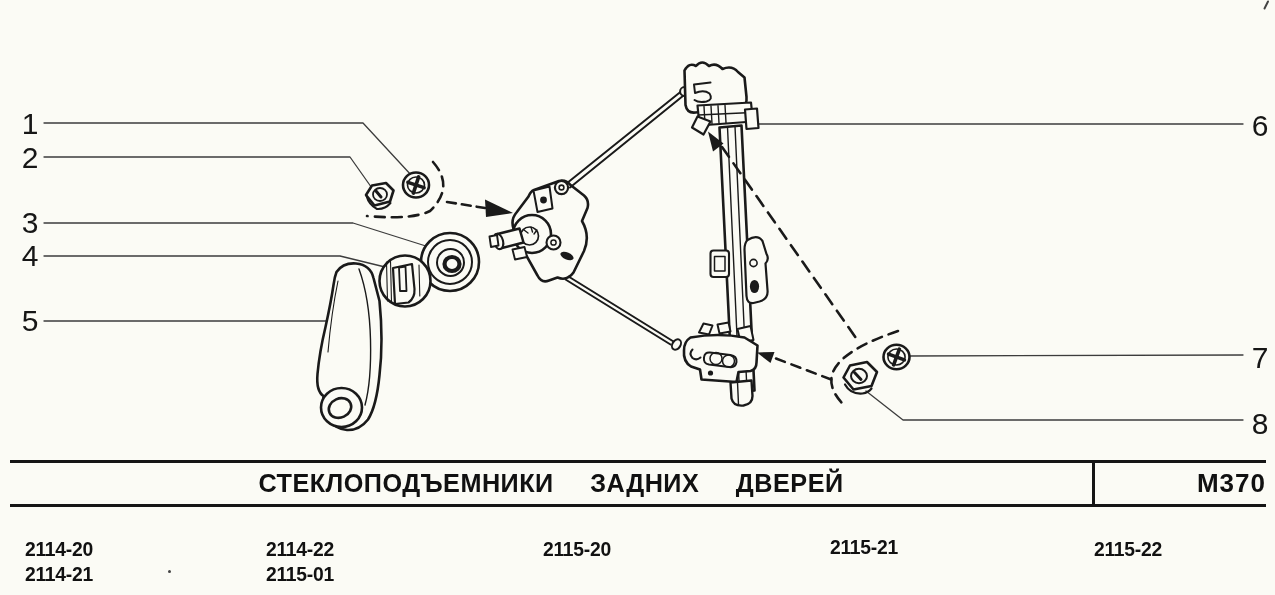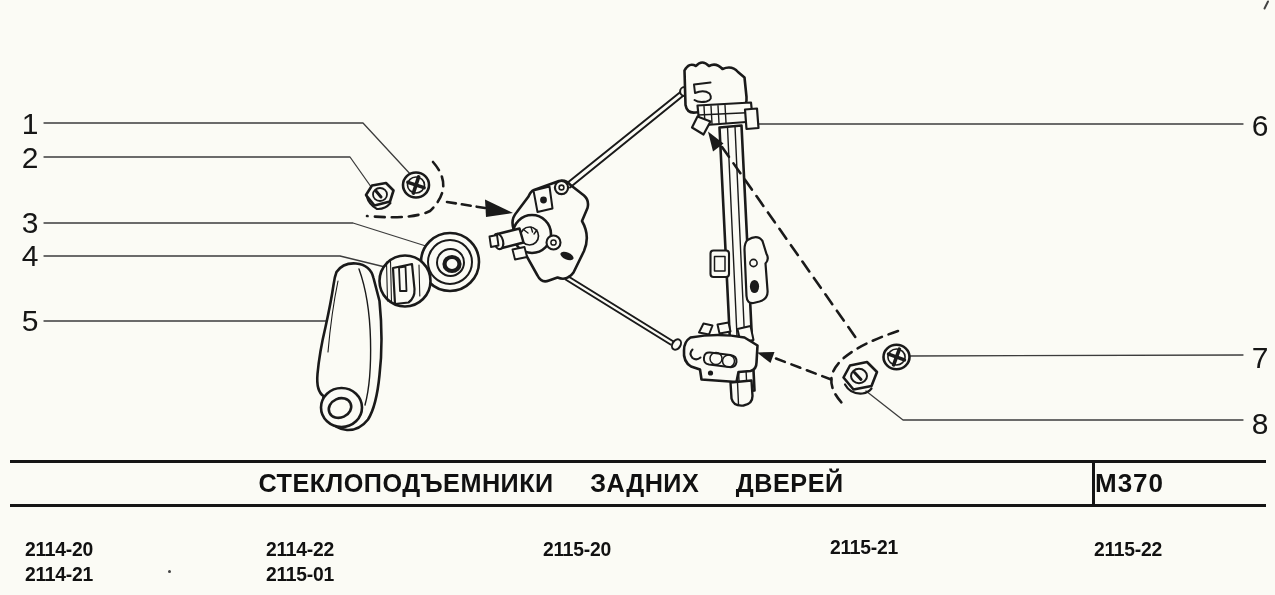--- a/index.html
+++ b/index.html
@@ -11,21 +11,21 @@
   .callout{
     position:absolute;transform:translate(-50%,-50%);
     font-size:30px;font-weight:400;color:#161616;line-height:1;
   }
   .rule{position:absolute;background:#151515;}
   .hdr{
     position:absolute;font-weight:bold;font-size:26px;color:#111;
     letter-spacing:.5px;white-space:nowrap;
   }
   .hdr-title{word-spacing:30px;text-align:center;transform:scaleX(.97);transform-origin:center;}
-  .hdr-code{text-align:left;letter-spacing:1px;}
+  .hdr-code{text-align:right;letter-spacing:1px;}
   .model{
     position:absolute;font-weight:bold;font-size:21px;color:#111;
     letter-spacing:-.3px;white-space:nowrap;transform:scaleX(.92);transform-origin:left top;
   }
   .dot-artifact{position:absolute;width:3px;height:3px;border-radius:50%;background:#444;}
 </style>
 </head>
 <body>
 
 <div class="stage">

